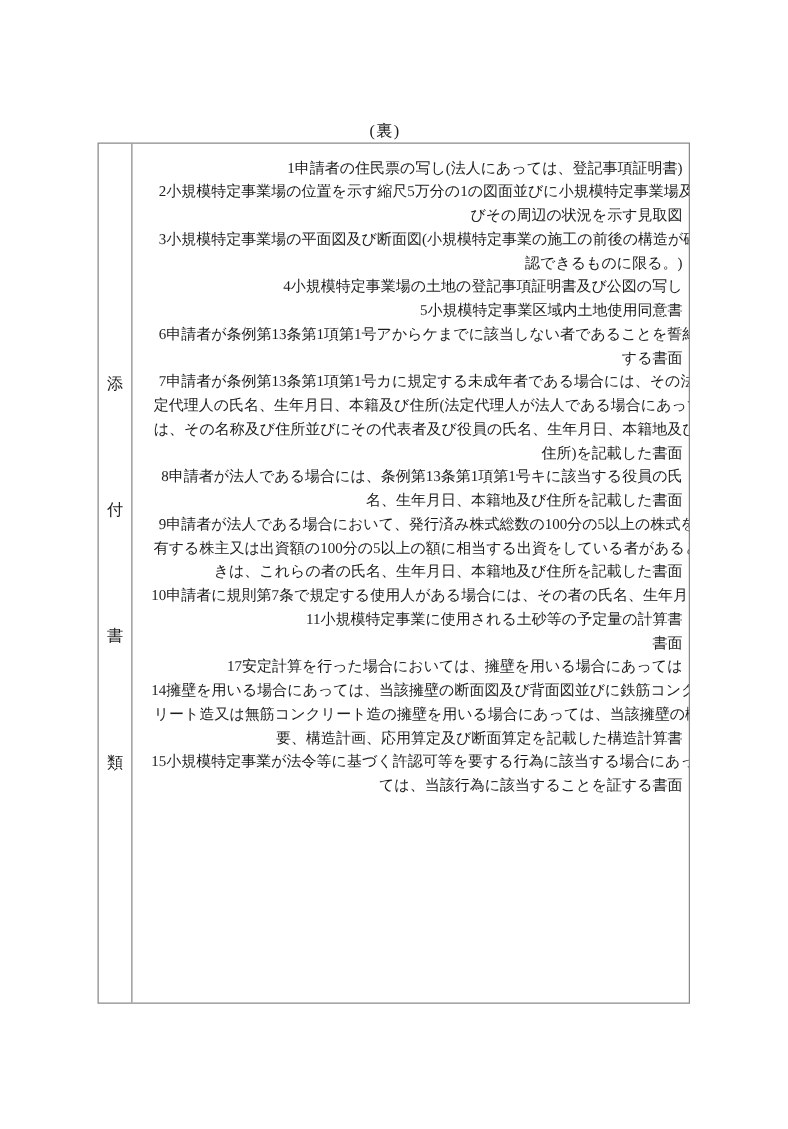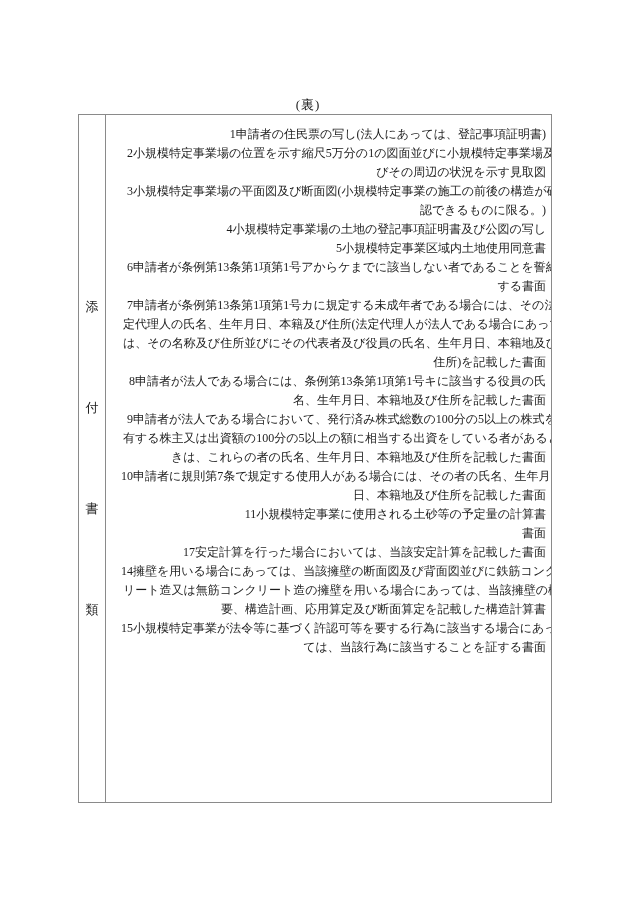--- a/index.html
+++ b/index.html
@@ -117,30 +117,29 @@
           <div class="item-line"><span class="num">8</span><span>申請者が法人である場合には、条例第13条第1項第1号キに該当する役員の氏</span></div>
           <div class="item-line cont"><span>名、生年月日、本籍地及び住所を記載した書面</span></div>
         </div>
         <div class="item">
           <div class="item-line"><span class="num">9</span><span>申請者が法人である場合において、発行済み株式総数の100分の5以上の株式を</span></div>
           <div class="item-line cont"><span>有する株主又は出資額の100分の5以上の額に相当する出資をしている者があると</span></div>
           <div class="item-line cont"><span>きは、これらの者の氏名、生年月日、本籍地及び住所を記載した書面</span></div>
         </div>
         <div class="item">
           <div class="item-line"><span class="num">10</span><span>申請者に規則第7条で規定する使用人がある場合には、その者の氏名、生年月</span></div>
-          <div class="item-line cont"><span>日、本籍地及び住所を記載した書面</span></div>
         </div>
         <div class="item">
           <div class="item-line"><span class="num">11</span><span>小規模特定事業に使用される土砂等の予定量の計算書</span></div>
         </div>
         <div class="item">
           <div class="item-line cont"><span>書面</span></div>
         </div>
         <div class="item">
-          <div class="item-line"><span class="num">17</span><span>安定計算を行った場合においては、当該安定計算を記載した書面</span></div>
+          <div class="item-line"><span class="num">17</span><span>安定計算を行った場合においては、擁壁を用いる場合にあっては</span></div>
         </div>
         <div class="item">
           <div class="item-line"><span class="num">14</span><span>擁壁を用いる場合にあっては、当該擁壁の断面図及び背面図並びに鉄筋コンク</span></div>
           <div class="item-line cont"><span>リート造又は無筋コンクリート造の擁壁を用いる場合にあっては、当該擁壁の概</span></div>
           <div class="item-line cont"><span>要、構造計画、応用算定及び断面算定を記載した構造計算書</span></div>
         </div>
         <div class="item">
           <div class="item-line"><span class="num">15</span><span>小規模特定事業が法令等に基づく許認可等を要する行為に該当する場合にあっ</span></div>
           <div class="item-line cont"><span>ては、当該行為に該当することを証する書面</span></div>
         </div>

